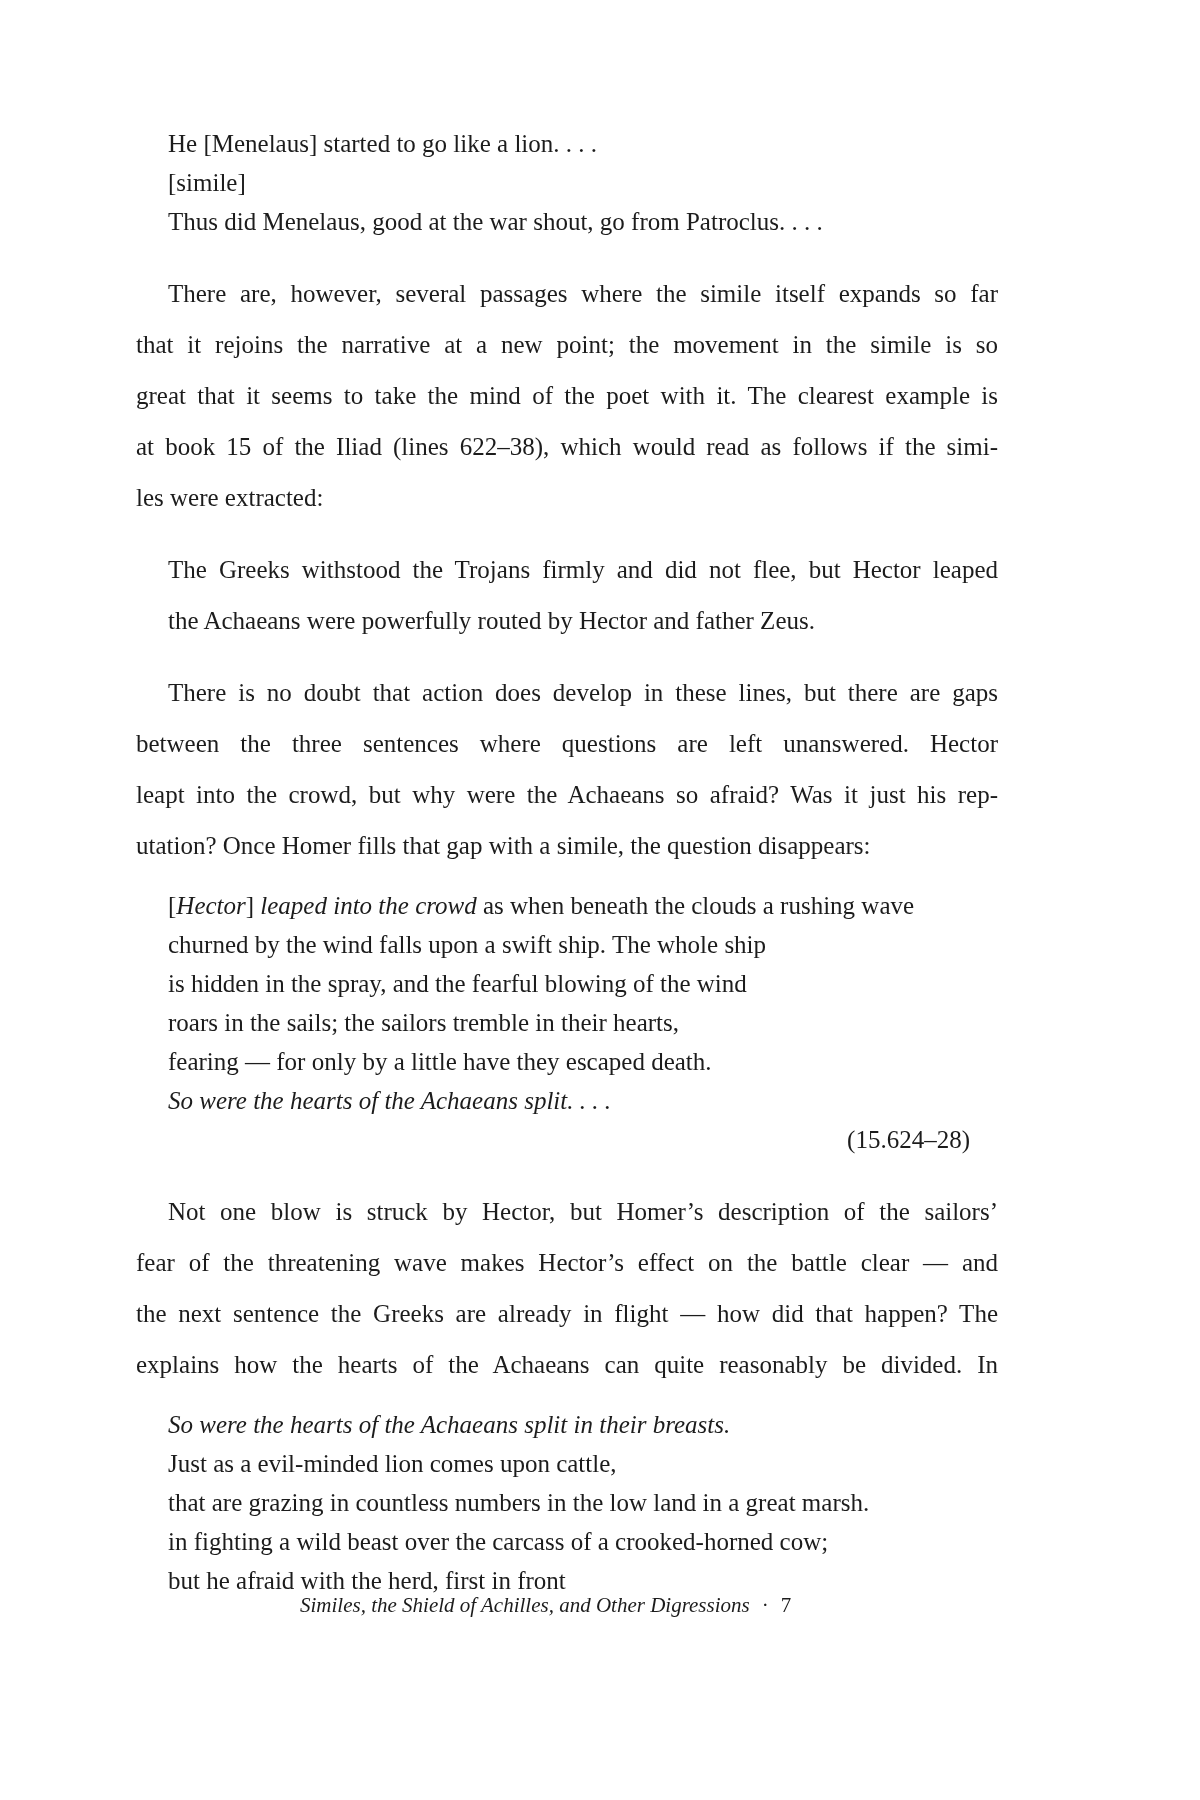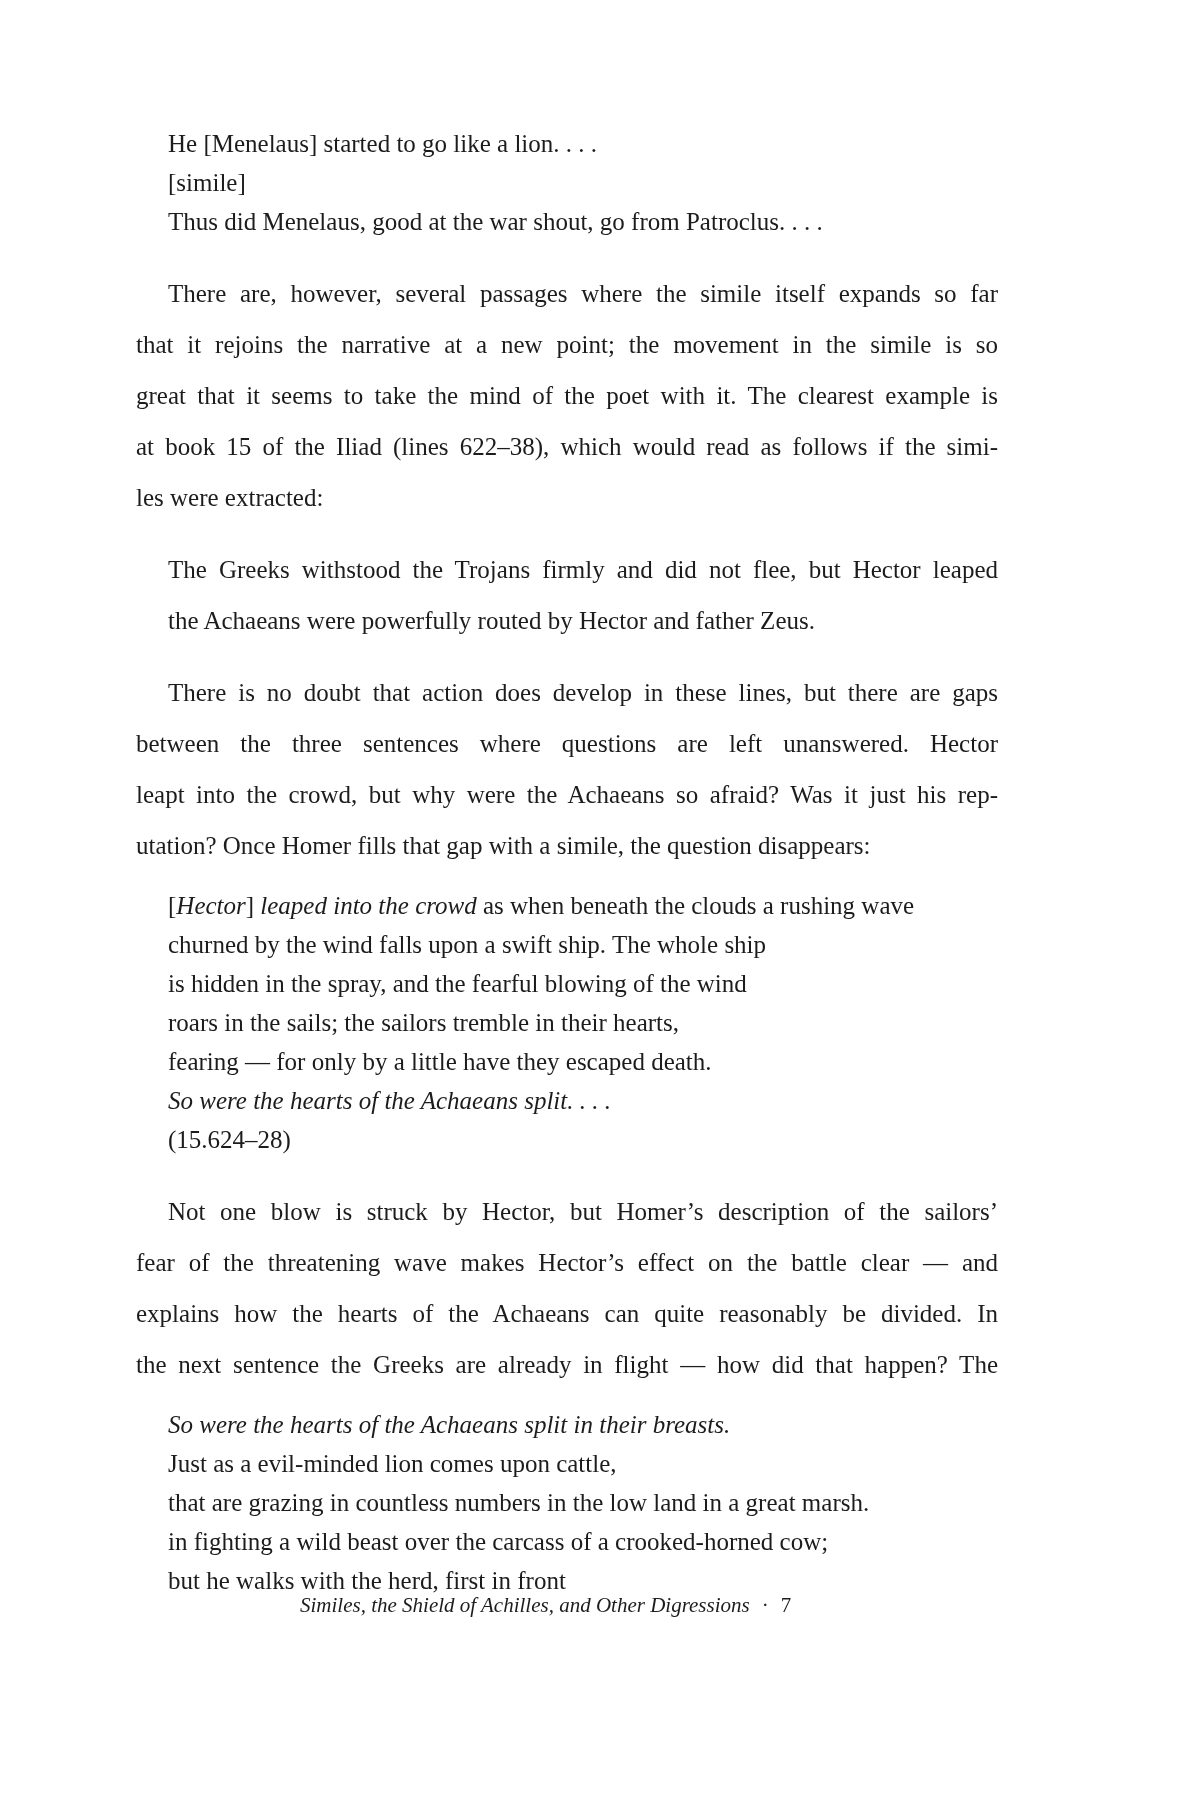--- a/index.html
+++ b/index.html
@@ -46,20 +46,21 @@
     .para .line.first {
       text-indent: 32px;
     }
     .gap {
       height: 21px;
     }
     i, .it {
       font-style: italic;
     }
     .citation {
+      text-align: right;
       padding-right: 28px;
     }
     .footer {
       position: absolute;
       top: 1590px;
       left: 300px;
       width: 720px;
       font-size: 21px;
       font-style: italic;
       line-height: 30px;
@@ -120,31 +121,31 @@
     <div class="line">fearing — for only by a little have they escaped death.</div>
     <div class="line it">So were the hearts of the Achaeans split. . . .</div>
     <div class="line citation">(15.624–28)</div>
   </div>
 
   <div class="gap"></div>
 
   <div class="para">
     <span class="line first">Not one blow is struck by Hector, but Homer’s description of the sailors’</span>
     <span class="line">fear of the threatening wave makes Hector’s effect on the battle clear — and</span>
+    <span class="line">the next sentence the Greeks are already in flight — how did that happen? The</span>
     <span class="line">explains how the hearts of the Achaeans can quite reasonably be divided. In</span>
-    <span class="line">the next sentence the Greeks are already in flight — how did that happen? The</span>
   </div>
 
   <div class="gap"></div>
 
   <div class="quote">
     <div class="line it">So were the hearts of the Achaeans split in their breasts.</div>
     <div class="line">Just as a evil-minded lion comes upon cattle,</div>
     <div class="line">that are grazing in countless numbers in the low land in a great marsh.</div>
     <div class="line">in fighting a wild beast over the carcass of a crooked-horned cow;</div>
-    <div class="line">but he walks with the herd, first in front</div>
+    <div class="line">but he afraid with the herd, first in front</div>
   </div>
 
 </div>
 
 <div class="footer">
   <span>Similes, the Shield of Achilles, and Other Digressions</span><span class="dot">·</span><span class="pnum">7</span>
 </div>
 
 </body></html>

